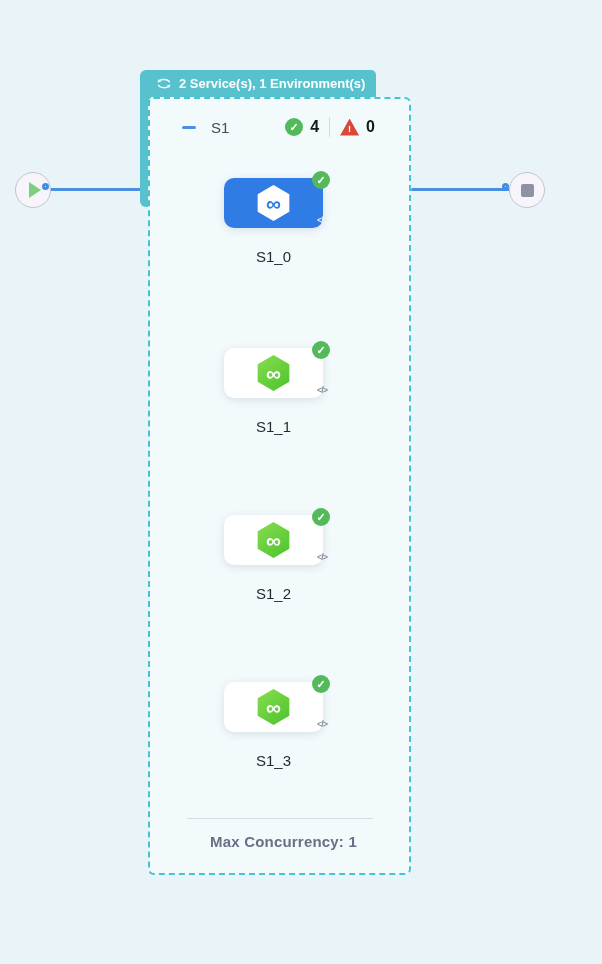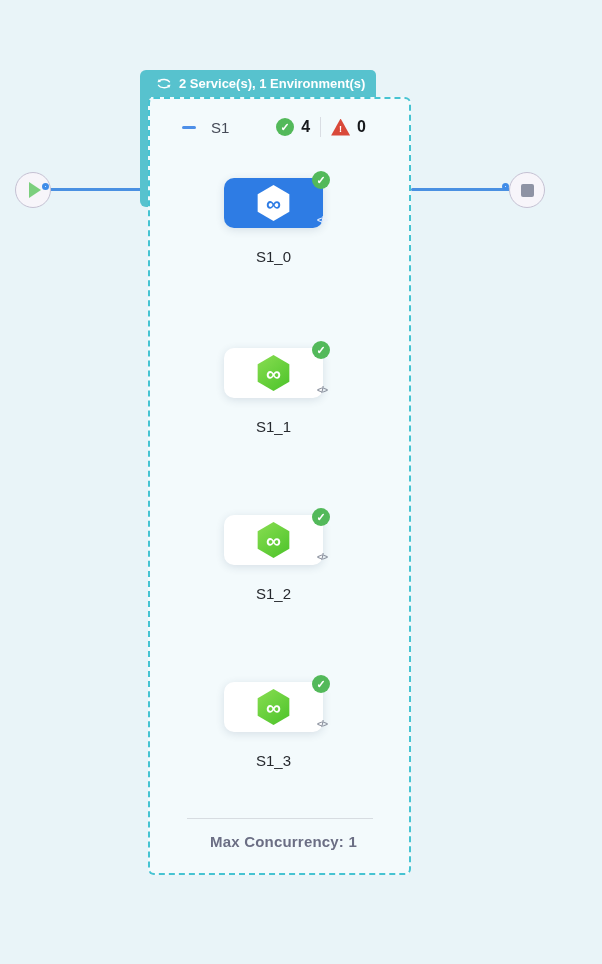--- a/index.html
+++ b/index.html
@@ -51,21 +51,21 @@
     color: #ffffff; font-size: 13px; font-weight: 700; white-space: nowrap;
     cursor: pointer;
   }
   .stage-container {
     position: absolute; left: 148px; top: 97px; width: 263px; height: 778px;
     background: #f3fafc; border: 2px dashed #46c3d2; border-radius: 6px; z-index: 2;
   }
 
   
   .stage-header {
-    position: absolute; top: 18px; left: 0; right: 17px;
+    position: absolute; top: 18px; left: 0; right: 8px;
     display: flex; align-items: center; padding: 0 26px 0 32px;
   }
   .collapse-icon {
     width: 14px; height: 3px; background: #4d8fe8; border-radius: 2px;
     cursor: pointer; flex: 0 0 auto;
   }
   .stage-name {
     margin-left: 15px; font-size: 15px; font-weight: 500; color: #454a57;
   }
   .status-group { margin-left: auto; display: flex; align-items: center; }

